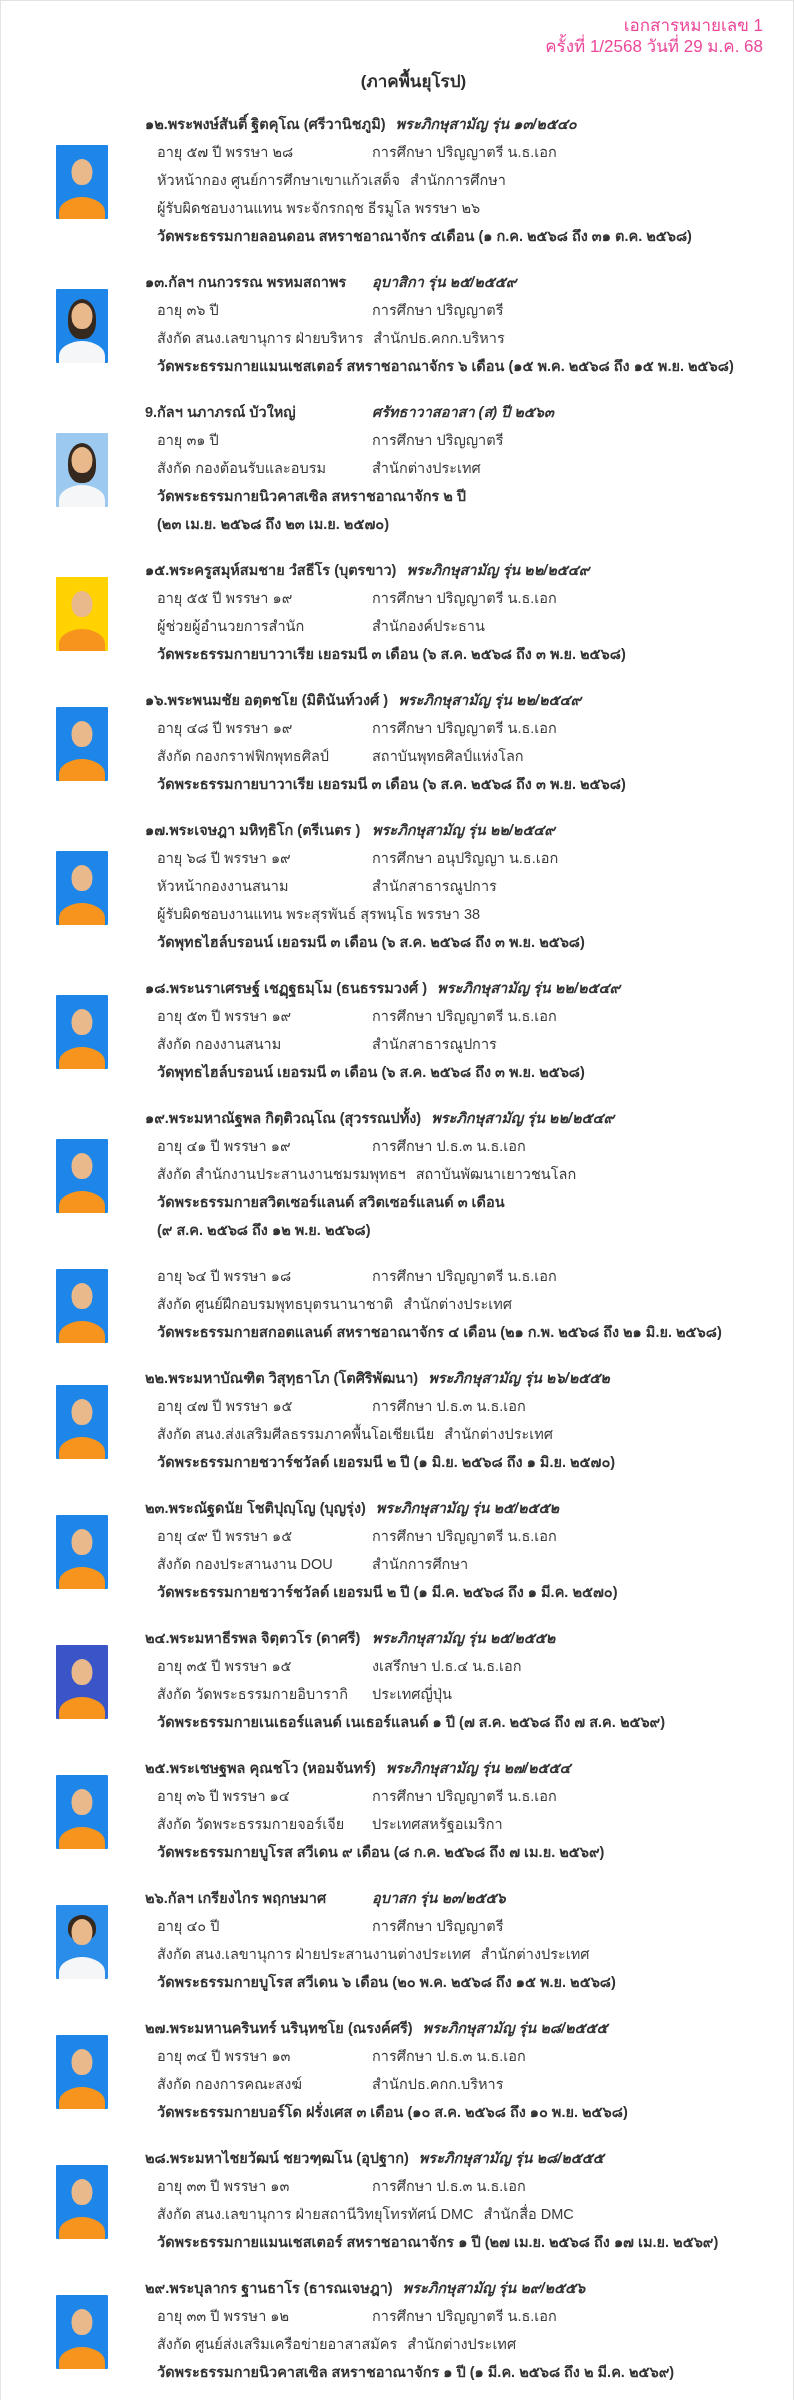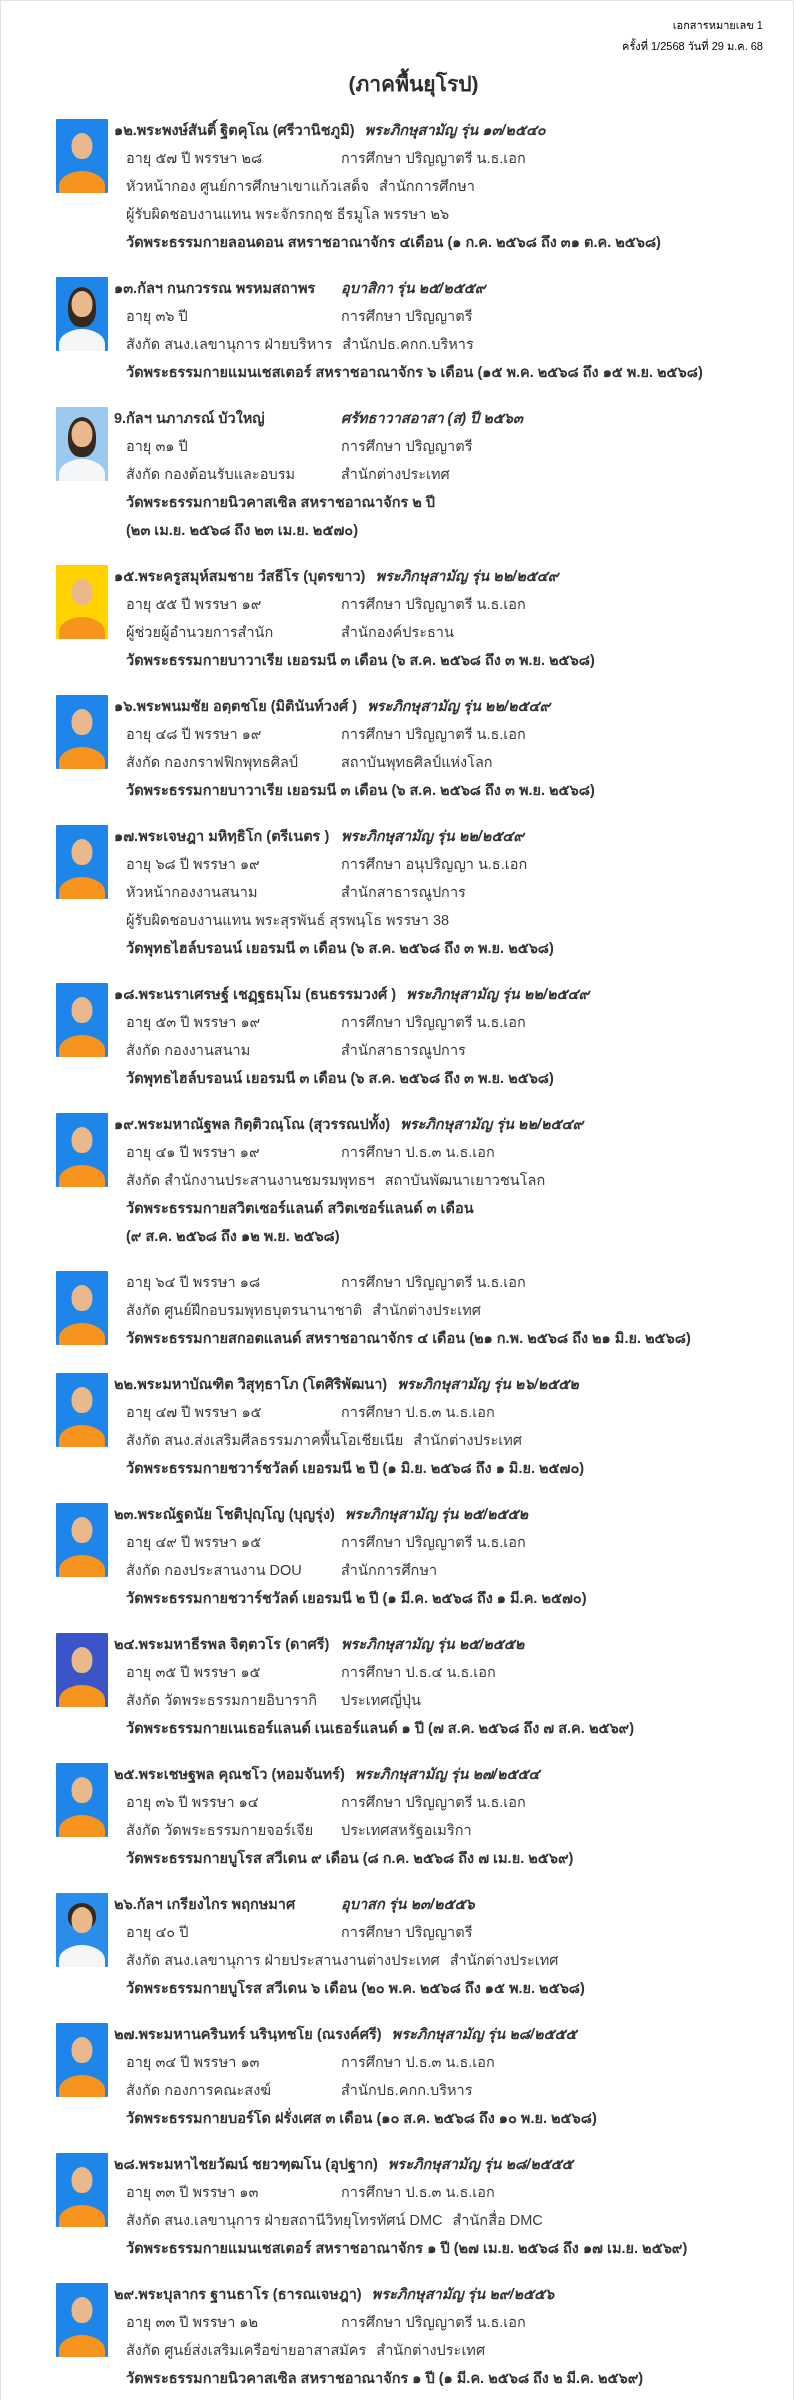--- a/index.html
+++ b/index.html
@@ -2,24 +2,24 @@
 <html lang="th"><head>
 <meta charset="utf-8">
 <style>
   html,body{margin:0;padding:0;background:#fff;}
   .page{
     width:794px;min-height:2400px;box-sizing:border-box;
     background:#fff;border:1px solid #e3e3e3;
     font-family:"Liberation Sans","DejaVu Sans",sans-serif;
     color:#3a3a3a;position:relative;overflow:hidden;
   }
-  .doc-header{ text-align:right; padding:14px 30px 0 0; font-size:11px; line-height:21px; color:#000000;}
-  .doc-title{ text-align:center; font-size:21px; font-weight:700; color:#2e2e2e; margin:10px 0 16px 0;padding-left:33px;}
+  .doc-header{ text-align:right; padding:14px 30px 0 0; font-size:17px; line-height:21px; color:#ec4899;}
+  .doc-title{ text-align:center; font-size:17px; font-weight:700; color:#2e2e2e; margin:10px 0 16px 0;padding-left:33px;}
   .entries{ padding:0 20px 20px 55px; }
-  .entry{ display:flex; align-items:flex-start; margin-bottom:18px; }
+  .entry{ display:flex; align-items:center; margin-bottom:18px;gap:31px; }
   .photo{
     width:52px; height:74px; flex:0 0 52px; margin-top:3px;
     position:relative; overflow:hidden; border-radius:1px;
   }
   .photo--monk-blue{background:#1d86e8;}
   .photo--monk-yellow{background:#ffd200;}
   .photo--monk-darkblue{background:#3a55c8;}
   .photo--lay-female-blue{background:#1d86e8;}
   .photo--lay-female-lightblue{background:#9cc9ef;}
   .photo--lay-male-blue{background:#2a8de9;}
@@ -323,21 +323,21 @@
       <div class="torso"></div>
     </div>
     <div class="entry-text">
       <div class="head-row">
         <span class="name">๒๔.พระมหาธีรพล จิตฺตวโร (ดาศรี)</span>
         <span class="status">พระภิกษุสามัญ รุ่น ๒๕/๒๕๕๒</span>
       </div>
       <div>
             <div class="row">
               <span class="cell-left">อายุ ๓๕ ปี พรรษา ๑๕</span>
-              <span class="cell-right">การศึกษา ป.ธ.๔ น.ธ.เอก</span>
+              <span class="cell-right">งเสรึกษา ป.ธ.๔ น.ธ.เอก</span>
             </div>
             <div class="row">
               <span class="cell-left">สังกัด วัดพระธรรมกายอิบารากิ</span>
               <span class="cell-right">ประเทศญี่ปุ่น</span>
             </div>
             <div class="assignment-line">วัดพระธรรมกายเนเธอร์แลนด์ เนเธอร์แลนด์ ๑ ปี (๗ ส.ค. ๒๕๖๘ ถึง ๗ ส.ค. ๒๕๖๙)</div>
           </div>
     </div>
   </div>
       <div class="entry">

